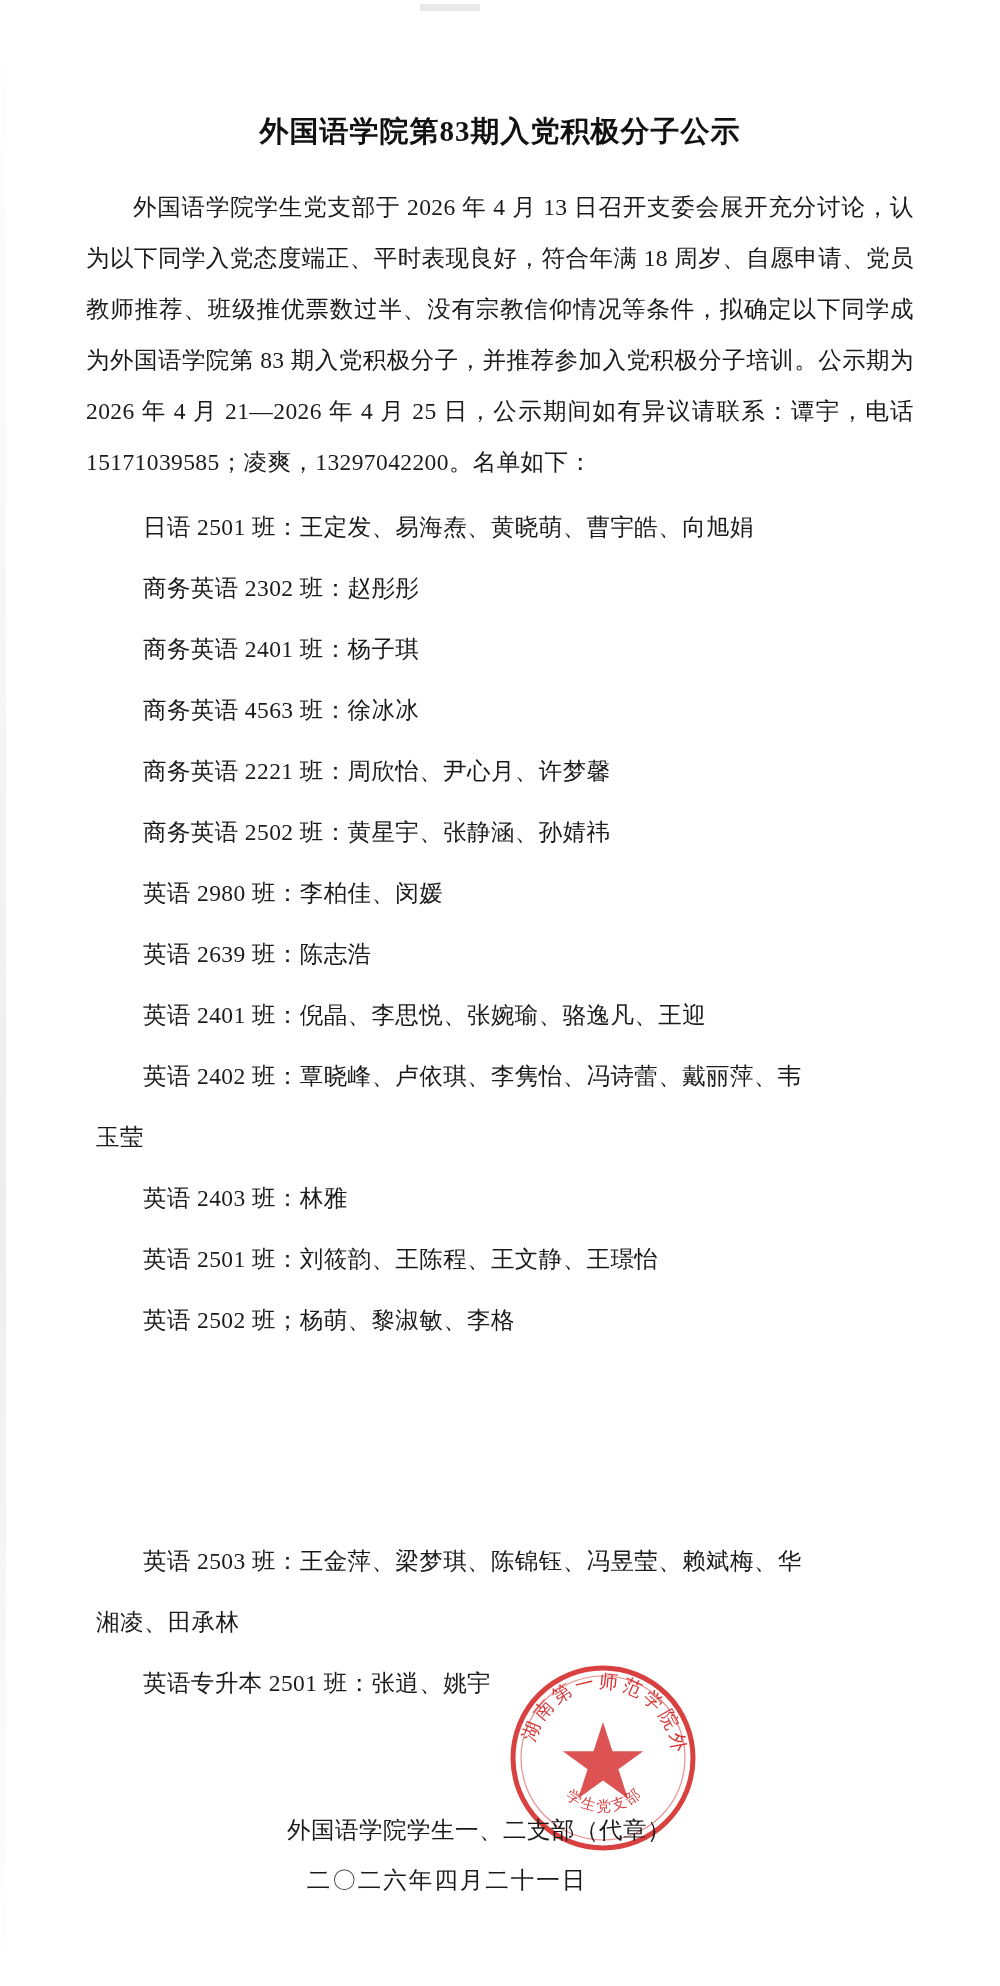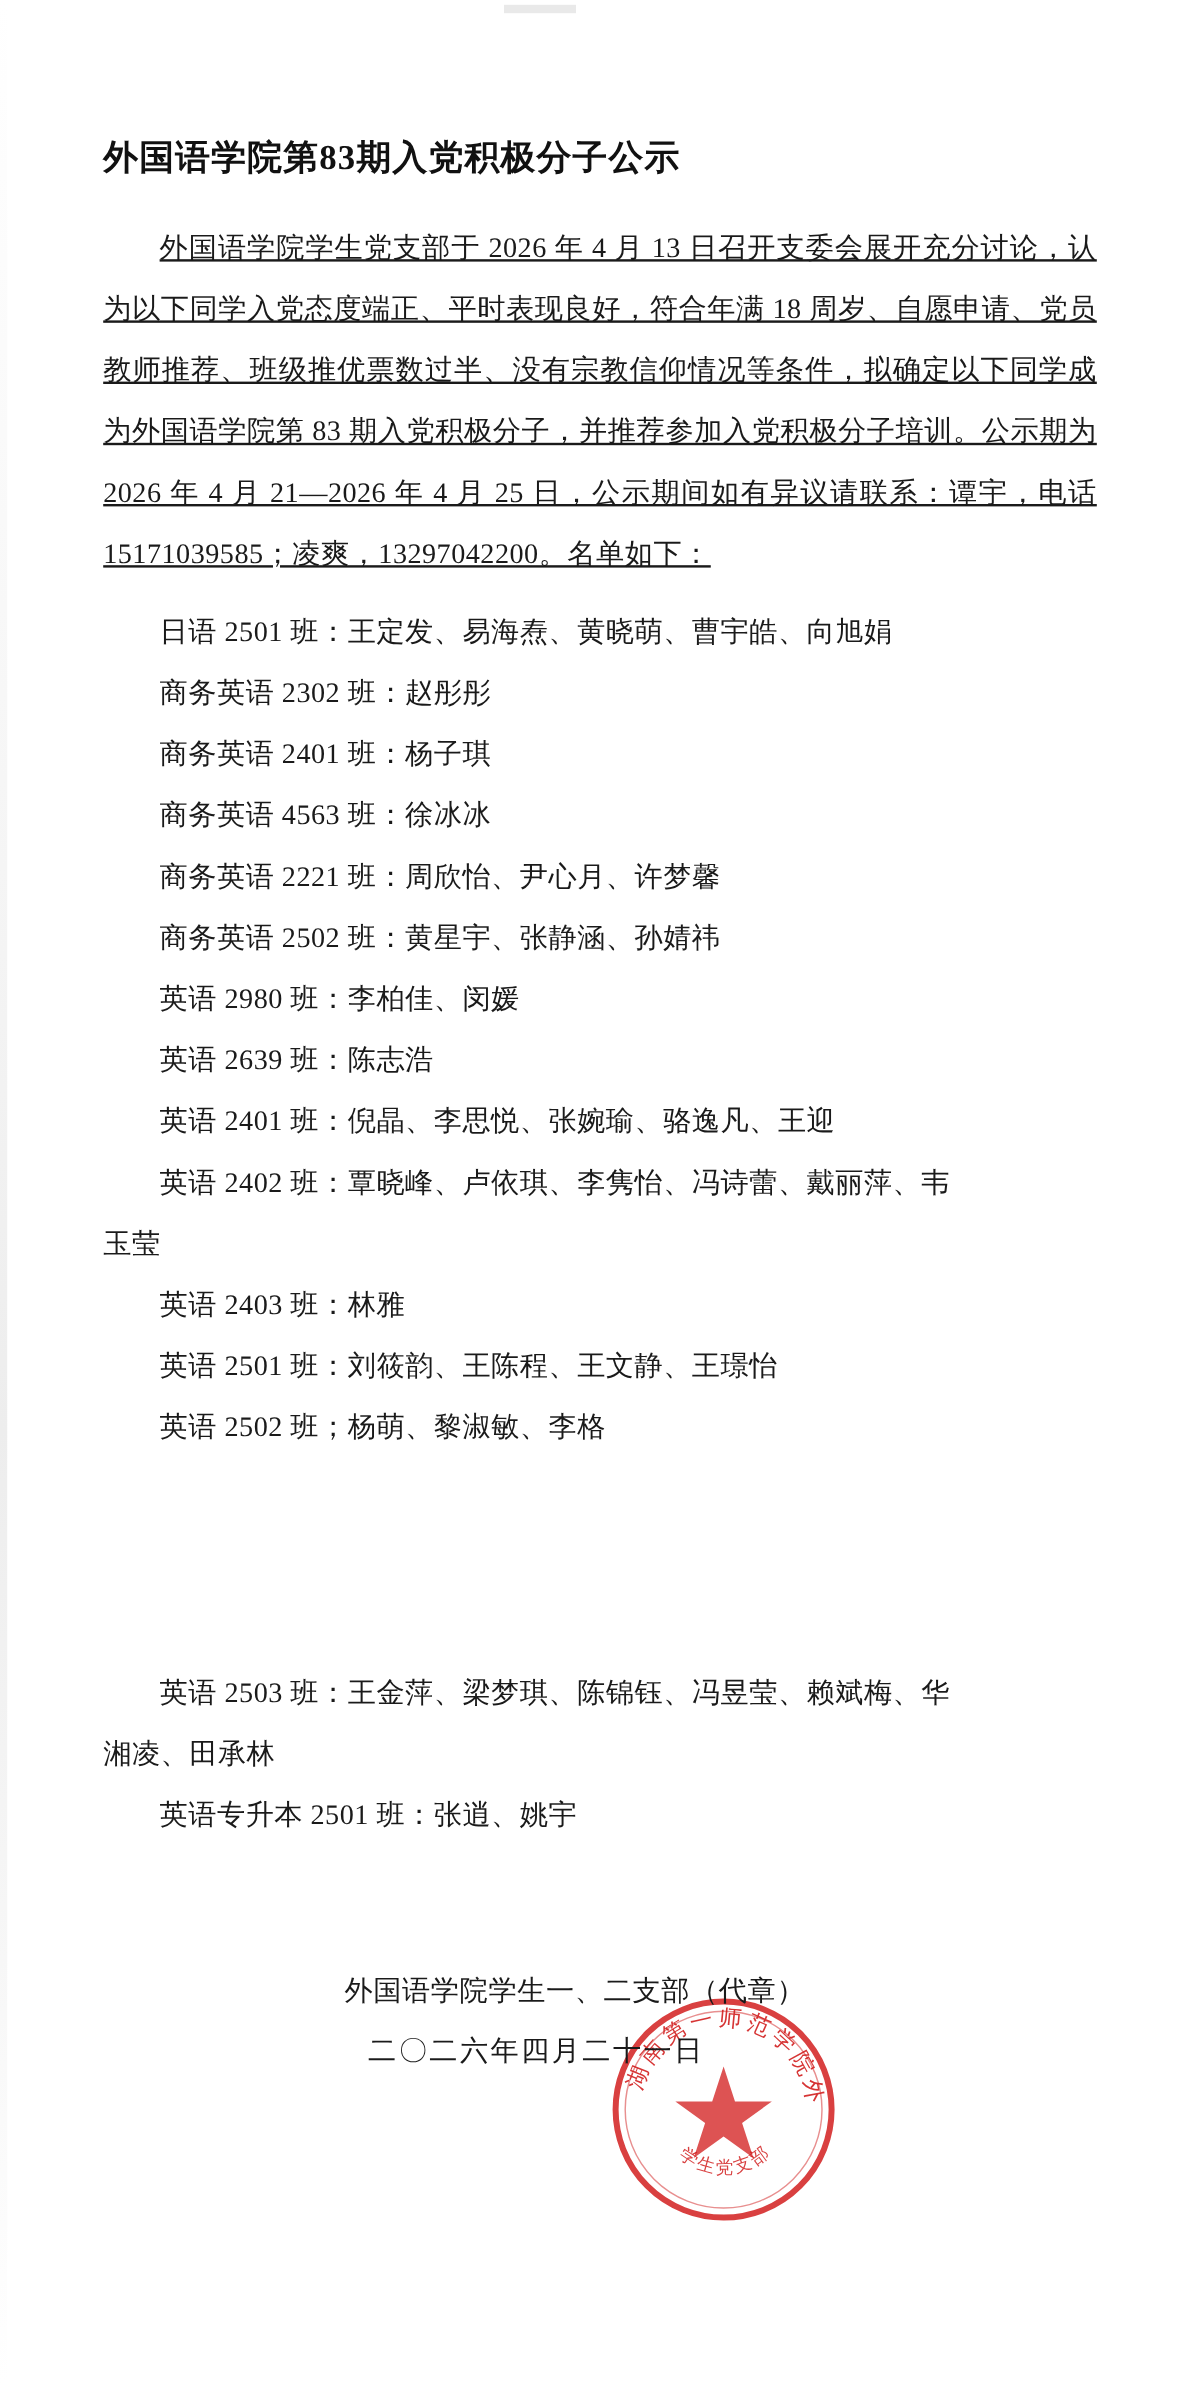--- a/index.html
+++ b/index.html
@@ -24,46 +24,45 @@
   }
   .top-mark {
     position: absolute;
     top: 4px;
     left: 420px;
     width: 60px;
     height: 7px;
     background: #e9e9e9;
   }
   .doc-title {
-    text-align: left;
+    text-align: center;
     font-size: 29px;
     font-weight: bold;
     letter-spacing: 1px;
     margin: 0;
     padding-top: 112px;
     color: #111;
   }
   .body-text {
     margin-top: 30px;
     font-size: 23.5px;
     line-height: 51px;
     text-align: justify;
     text-justify: inter-ideograph;
     letter-spacing: 0.4px;
-    text-decoration: underline;
   }
   .para {
     margin: 0;
     text-indent: 2em;
   }
   .list-block {
     margin-top: 14px;
   }
   .list-line {
-    margin: 0;
+    margin: 10px;
     text-indent: 2em;
     font-size: 23.5px;
     line-height: 51px;
     letter-spacing: 0.4px;
   }
   .list-line.cont {
     text-indent: 0;
     font-family: Liberation Serif, serif;
   }
   .gap-block {

